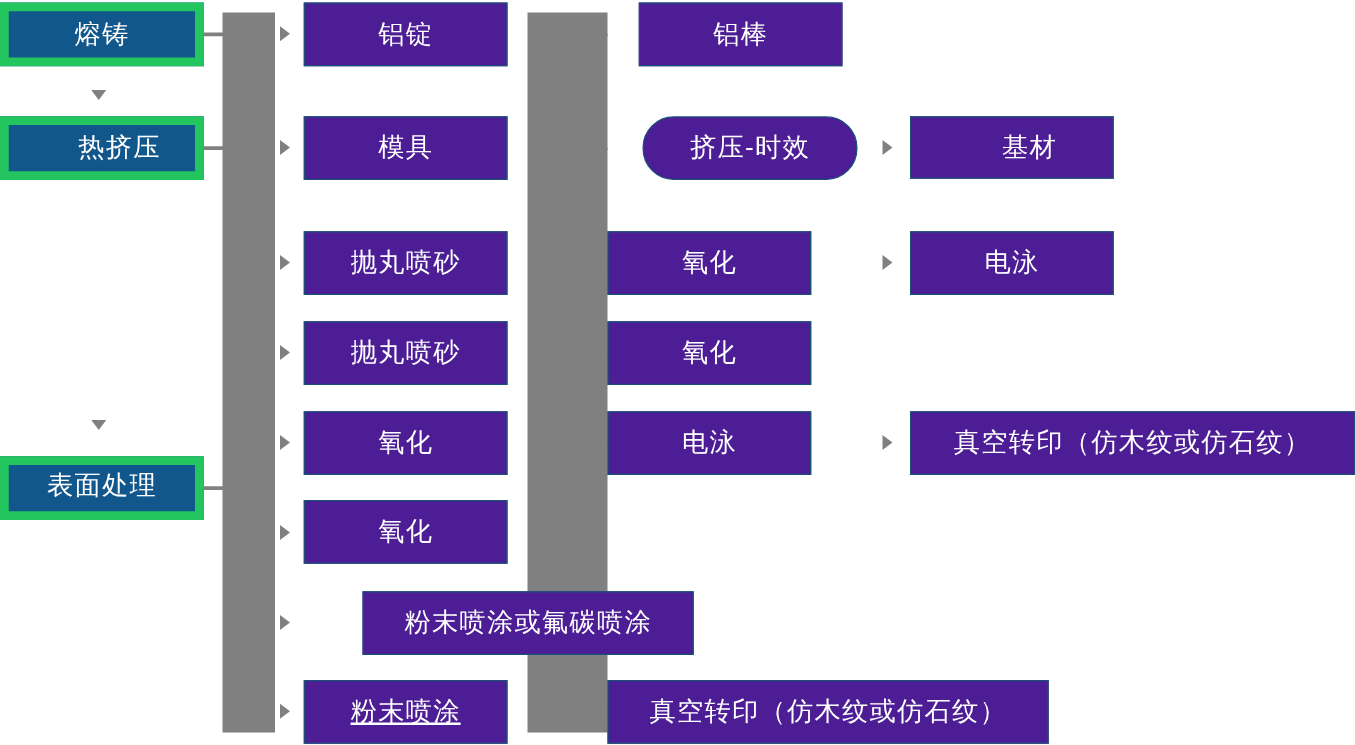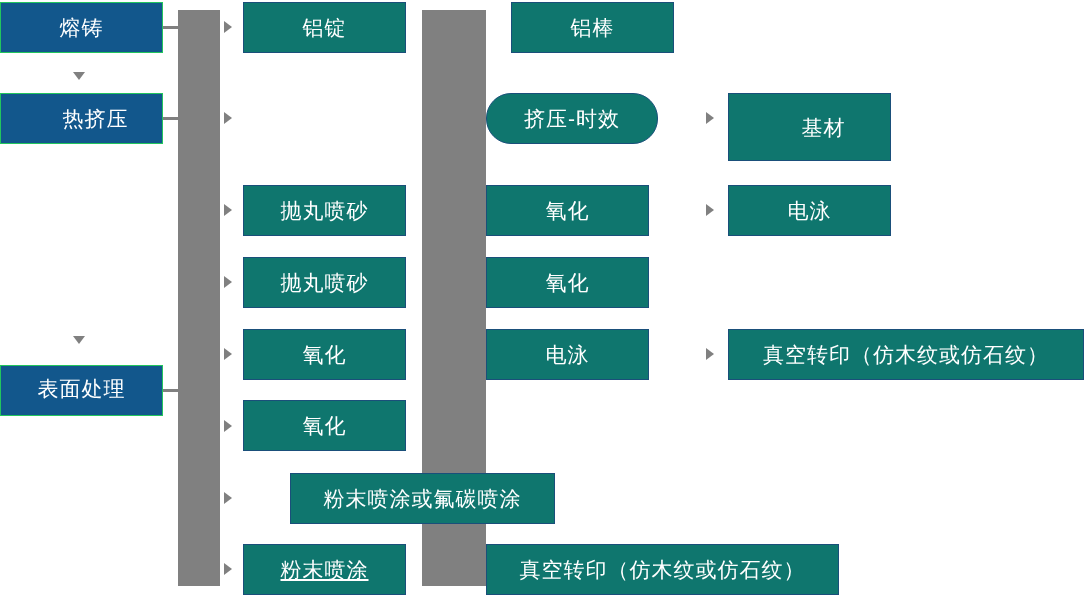--- a/index.html
+++ b/index.html
@@ -8,34 +8,34 @@
     background:#ffffff;
     font-family:"Liberation Sans","DejaVu Sans",sans-serif;
     overflow:hidden;
     position:relative;
   }
   #canvas{position:absolute;left:0;top:0;width:1084px;height:596px;}
 
   .node{
     position:absolute;
     box-sizing:border-box;
-    background:#0f766e;
+    background:#4c1d95;
     border:1px solid #1a4f7a;
     color:#ffffff;
     display:flex;
     align-items:center;
     justify-content:center;
     font-size:21px;
     letter-spacing:1px;
     line-height:1;
     white-space:nowrap;
   }
   .node.dark{
     background:#12578C;
-    border:1px solid #22c55e;
+    border:7px solid #22c55e;
   }
   .connector{
     position:absolute;
     background:#808080;
   }
   .arrow{
     position:absolute;
     width:0;height:0;
     border-top:6px solid transparent;
     border-bottom:6px solid transparent;
@@ -95,20 +95,23 @@
   <div class="node dark" style="left:0px;top:93px;width:163px;height:51px;padding-left:28px;">
     <span>热挤压</span>
   </div>
   <div class="node dark" style="left:0px;top:365px;width:163px;height:51px;font-family:Liberation Mono, monospace;">
     <span>表面处理</span>
   </div>
 
   <div class="node" style="left:243px;top:2px;width:163px;height:51px;">
     <span>铝锭</span>
   </div>
+  <div class="node" style="left:243px;top:93px;width:163px;height:51px;">
+    <span>模具</span>
+  </div>
   <div class="node" style="left:243px;top:185px;width:163px;height:51px;">
     <span>抛丸喷砂</span>
   </div>
   <div class="node" style="left:243px;top:257px;width:163px;height:51px;">
     <span>抛丸喷砂</span>
   </div>
   <div class="node" style="left:243px;top:329px;width:163px;height:51px;">
     <span>氧化</span>
   </div>
   <div class="node" style="left:243px;top:400px;width:163px;height:51px;">
@@ -117,37 +120,37 @@
   <div class="node" style="left:243px;top:473px;width:265px;height:51px;margin-left:47px;">
     <span>粉末喷涂或氟碳喷涂</span>
   </div>
   <div class="node" style="left:243px;top:544px;width:163px;height:51px;text-decoration:underline;">
     <span>粉末喷涂</span>
   </div>
 
   <div class="node" style="left:486px;top:2px;width:163px;height:51px;margin-left:25px;">
     <span>铝棒</span>
   </div>
-  <div class="node" style="left:486px;top:93px;width:172px;height:51px;border-radius:25px;">
+  <div class="node" style="left:514px;top:93px;width:172px;height:51px;border-radius:25px;">
     <span>挤压-时效</span>
   </div>
   <div class="node" style="left:486px;top:185px;width:163px;height:51px;">
     <span>氧化</span>
   </div>
   <div class="node" style="left:486px;top:257px;width:163px;height:51px;">
     <span>氧化</span>
   </div>
   <div class="node" style="left:486px;top:329px;width:163px;height:51px;">
     <span>电泳</span>
   </div>
   <div class="node" style="left:486px;top:544px;width:353px;height:51px;">
     <span>真空转印（仿木纹或仿石纹）</span>
   </div>
 
-  <div class="node" style="left:728px;top:93px;width:163px;height:68px;padding-left:28px;">
+  <div class="node" style="left:728px;top:93px;width:163px;height:50px;padding-left:28px;">
     <span>基材</span>
   </div>
   <div class="node" style="left:728px;top:185px;width:163px;height:51px;">
     <span>电泳</span>
   </div>
   <div class="node" style="left:728px;top:329px;width:356px;height:51px;">
     <span>真空转印（仿木纹或仿石纹）</span>
   </div>
 
 </div>

